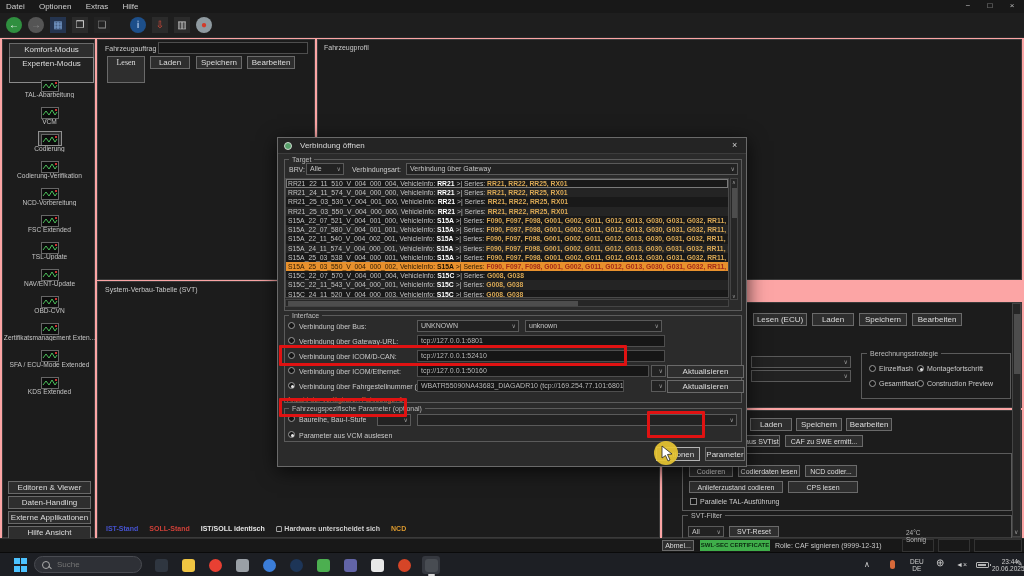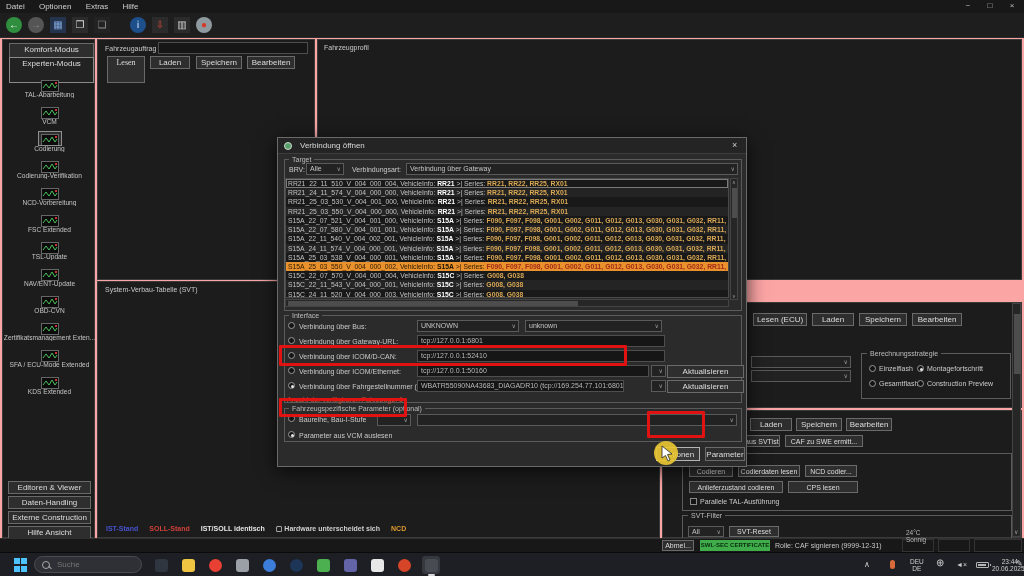--- a/index.html
+++ b/index.html
@@ -192,21 +192,21 @@
           <span class="sicon"><svg width="18" height="12" viewBox="0 0 18 12">
               <rect x="0.5" y="0.5" width="17" height="11" fill="#0c0c0c" stroke="#666"></rect>
               <polyline points="2,8 5,4 8,8 11,3 14,8 16,5" stroke="#4bbf5a" stroke-width="1" fill="none"></polyline>
               <rect x="14" y="2" width="2" height="2" fill="#c33"></rect>
             </svg></span>
           <div class="slabel">KDS Extended</div>
         </div>
       </div>
     <div class="abs btn" style="left:5px;top:441px;width:83px;height:13px;line-height:12px;">Editoren &amp; Viewer</div>
     <div class="abs btn" style="left:5px;top:456px;width:83px;height:13px;line-height:12px;">Daten-Handling</div>
-    <div class="abs btn" style="left:5px;top:471px;width:83px;height:13px;line-height:12px;">Externe Construction</div>
+    <div class="abs btn" style="left:5px;top:471px;width:83px;height:13px;line-height:12px;">Externe Applikationen</div>
     <div class="abs btn" style="left:5px;top:486px;width:83px;height:13px;line-height:12px;">Hilfe Ansicht</div>
   </div>
 
   <div class="abs panel" style="left:97px;top:39px;width:218px;height:241px;">
     <span class="abs lbl" style="left:7px;top:4px;">Fahrzeugauftrag</span>
     <input class="abs input" style="left: 60px; top: 2px; width: 150px; height: 12px;">
     <div class="abs btn" style="left:9px;top:16px;width:38px;height:27px;line-height:12px;font-family:Liberation Serif, serif;">Lesen</div>
     <div class="abs btn" style="left:52px;top:16px;width:40px;height:13px;line-height:12px;">Laden</div>
     <div class="abs btn" style="left:98px;top:16px;width:46px;height:13px;line-height:12px;">Speichern</div>
     <div class="abs btn" style="left:149px;top:16px;width:48px;height:13px;line-height:12px;">Bearbeiten</div>

